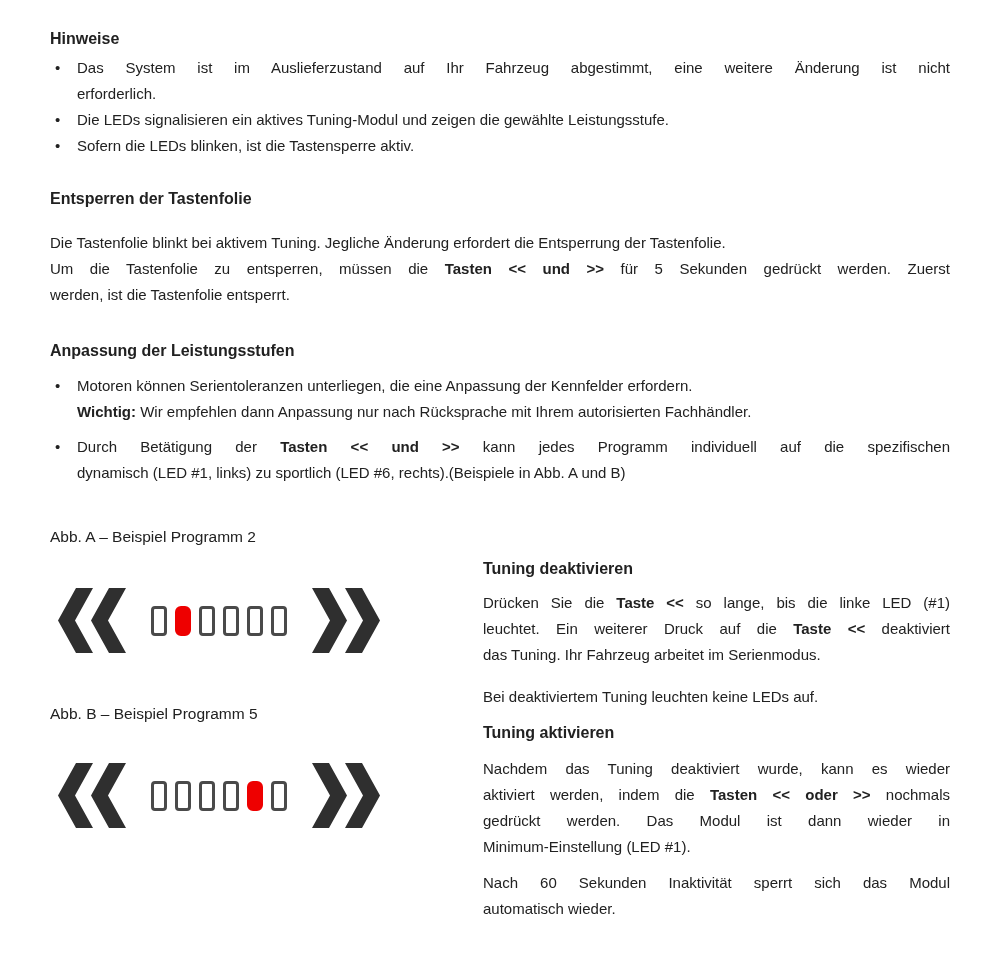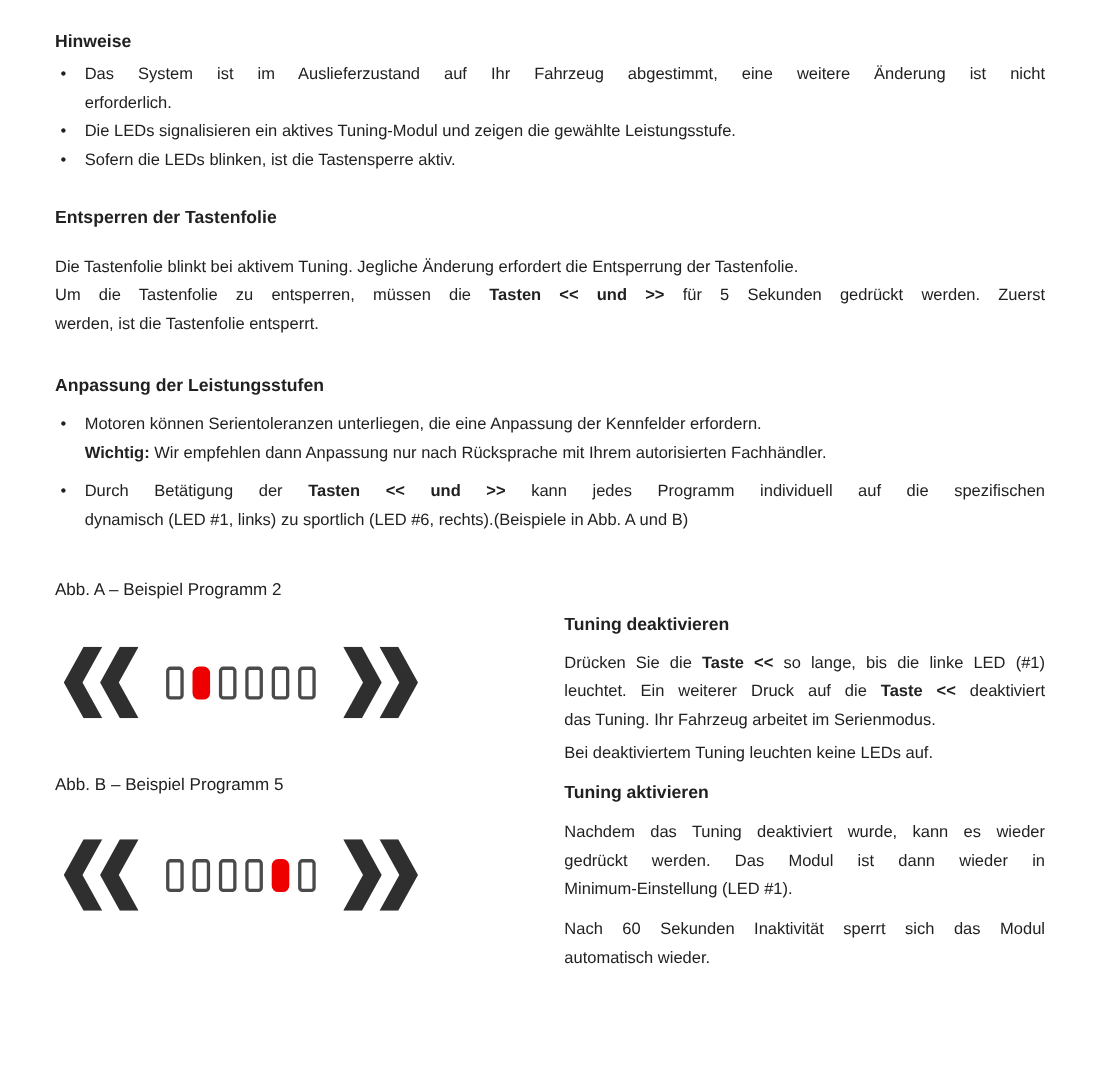--- a/index.html
+++ b/index.html
@@ -34,21 +34,21 @@
   .bullet .dot{flex:0 0 22px;color:var(--text);}
   .bullet .btxt{flex:1;}
   
   .sec-hinweise h3{margin-bottom:5px;}
   .sec-entsperren{margin-top:29px;}
   .sec-entsperren .para{margin-top:20px;}
   .sec-anpassung{margin-top:32px;}
   .sec-anpassung .bullet{margin-top:11px;}
   .sec-anpassung .bullet + .bullet{margin-top:9px;}
   
-  .lower{display:grid;grid-template-columns:433px 1fr;margin-top:30px;gap:30px;}
+  .lower{display:grid;grid-template-columns:433px 1fr;margin-top:30px;}
   .figcol .fig-caption{margin-top:8px;font-size:15.5px;}
   .figcol .fig-caption.capb{margin-top:48px;}
   .fig{display:flex;align-items:center;margin-left:8px;}
   .figa{margin-top:38px;}
   .figb{margin-top:36px;}
   .chev{display:block;color:var(--chevron);}
   .leds{display:flex;gap:8px;margin:0 25px;align-items:center;}
   .led{
     width:16px;height:30px;
     border:3px solid var(--led-border);
@@ -57,21 +57,21 @@
   }
   .led.on{
     background:var(--led-active);
     border-color:var(--led-active);
     border-radius:6px;
   }
   
   .rightcol{padding-left:0;}
   .rightcol h3.hd1{margin-top:42px;}
   .rightcol .p1{margin-top:10px;}
-  .rightcol .p2{margin-top:4px;}
+  .rightcol .p2{margin-top:16px;}
   .rightcol h3.hd2{margin-top:12px;}
   .rightcol .p3{margin-top:12px;}
   .rightcol .p4{margin-top:10px;}
 </style>
 </head>
 <body>
 
 <div class="page">
 
   <div class="sec-hinweise">
@@ -169,20 +169,21 @@
       <div class="p1">
         <div class="jl"><span>Drücken Sie die </span><b>Taste &lt;&lt;</b><span> so lange, bis die linke LED (#1)</span></div>
         <div class="jl"><span>leuchtet. Ein weiterer Druck auf die </span><b>Taste &lt;&lt;</b><span> deaktiviert</span></div>
         <div class="ll">das Tuning. Ihr Fahrzeug arbeitet im Serienmodus.</div>
       </div>
       <div class="p2 ll">Bei deaktiviertem Tuning leuchten keine LEDs auf.</div>
 
       <h3 class="hd hd2">Tuning aktivieren</h3>
       <div class="p3">
         <div class="jl">Nachdem das Tuning deaktiviert wurde, kann es wieder</div>
+        <div class="jl"><span>aktiviert werden, indem die </span><b>Tasten &lt;&lt; oder &gt;&gt;</b><span> nochmals</span></div>
         <div class="jl">gedrückt werden. Das Modul ist dann wieder in</div>
         <div class="ll">Minimum-Einstellung (LED #1).</div>
       </div>
       <div class="p4">
         <div class="jl">Nach 60 Sekunden Inaktivität sperrt sich das Modul</div>
         <div class="ll">automatisch wieder.</div>
       </div>
     </div>
 
   </div>

